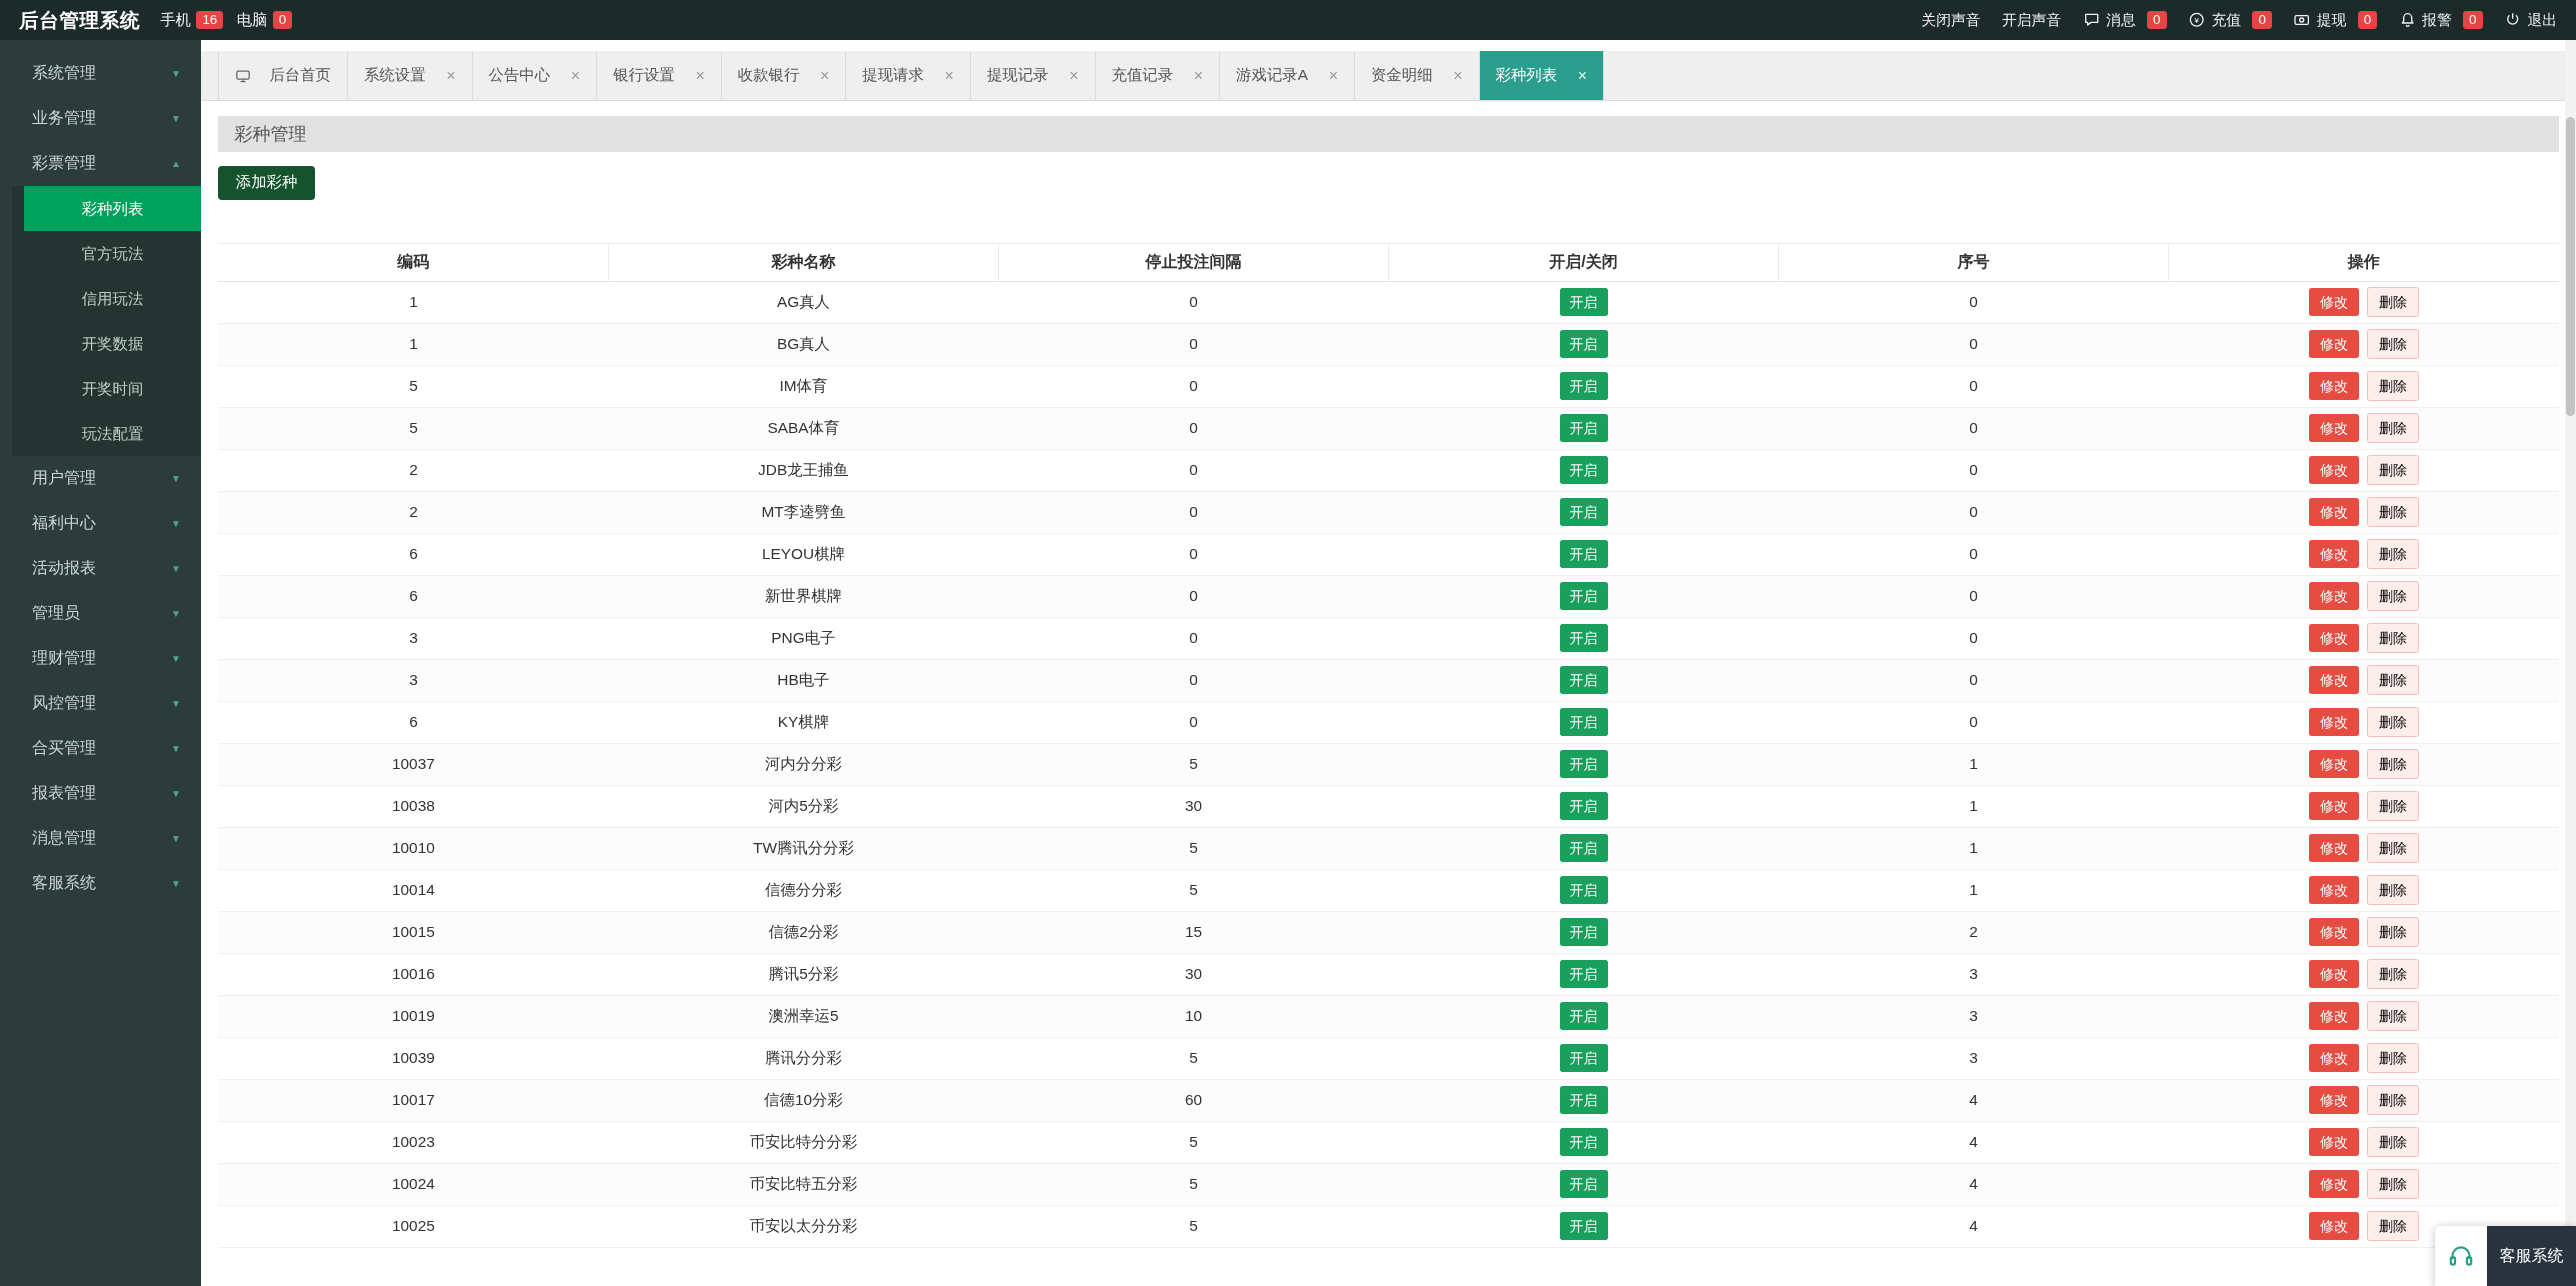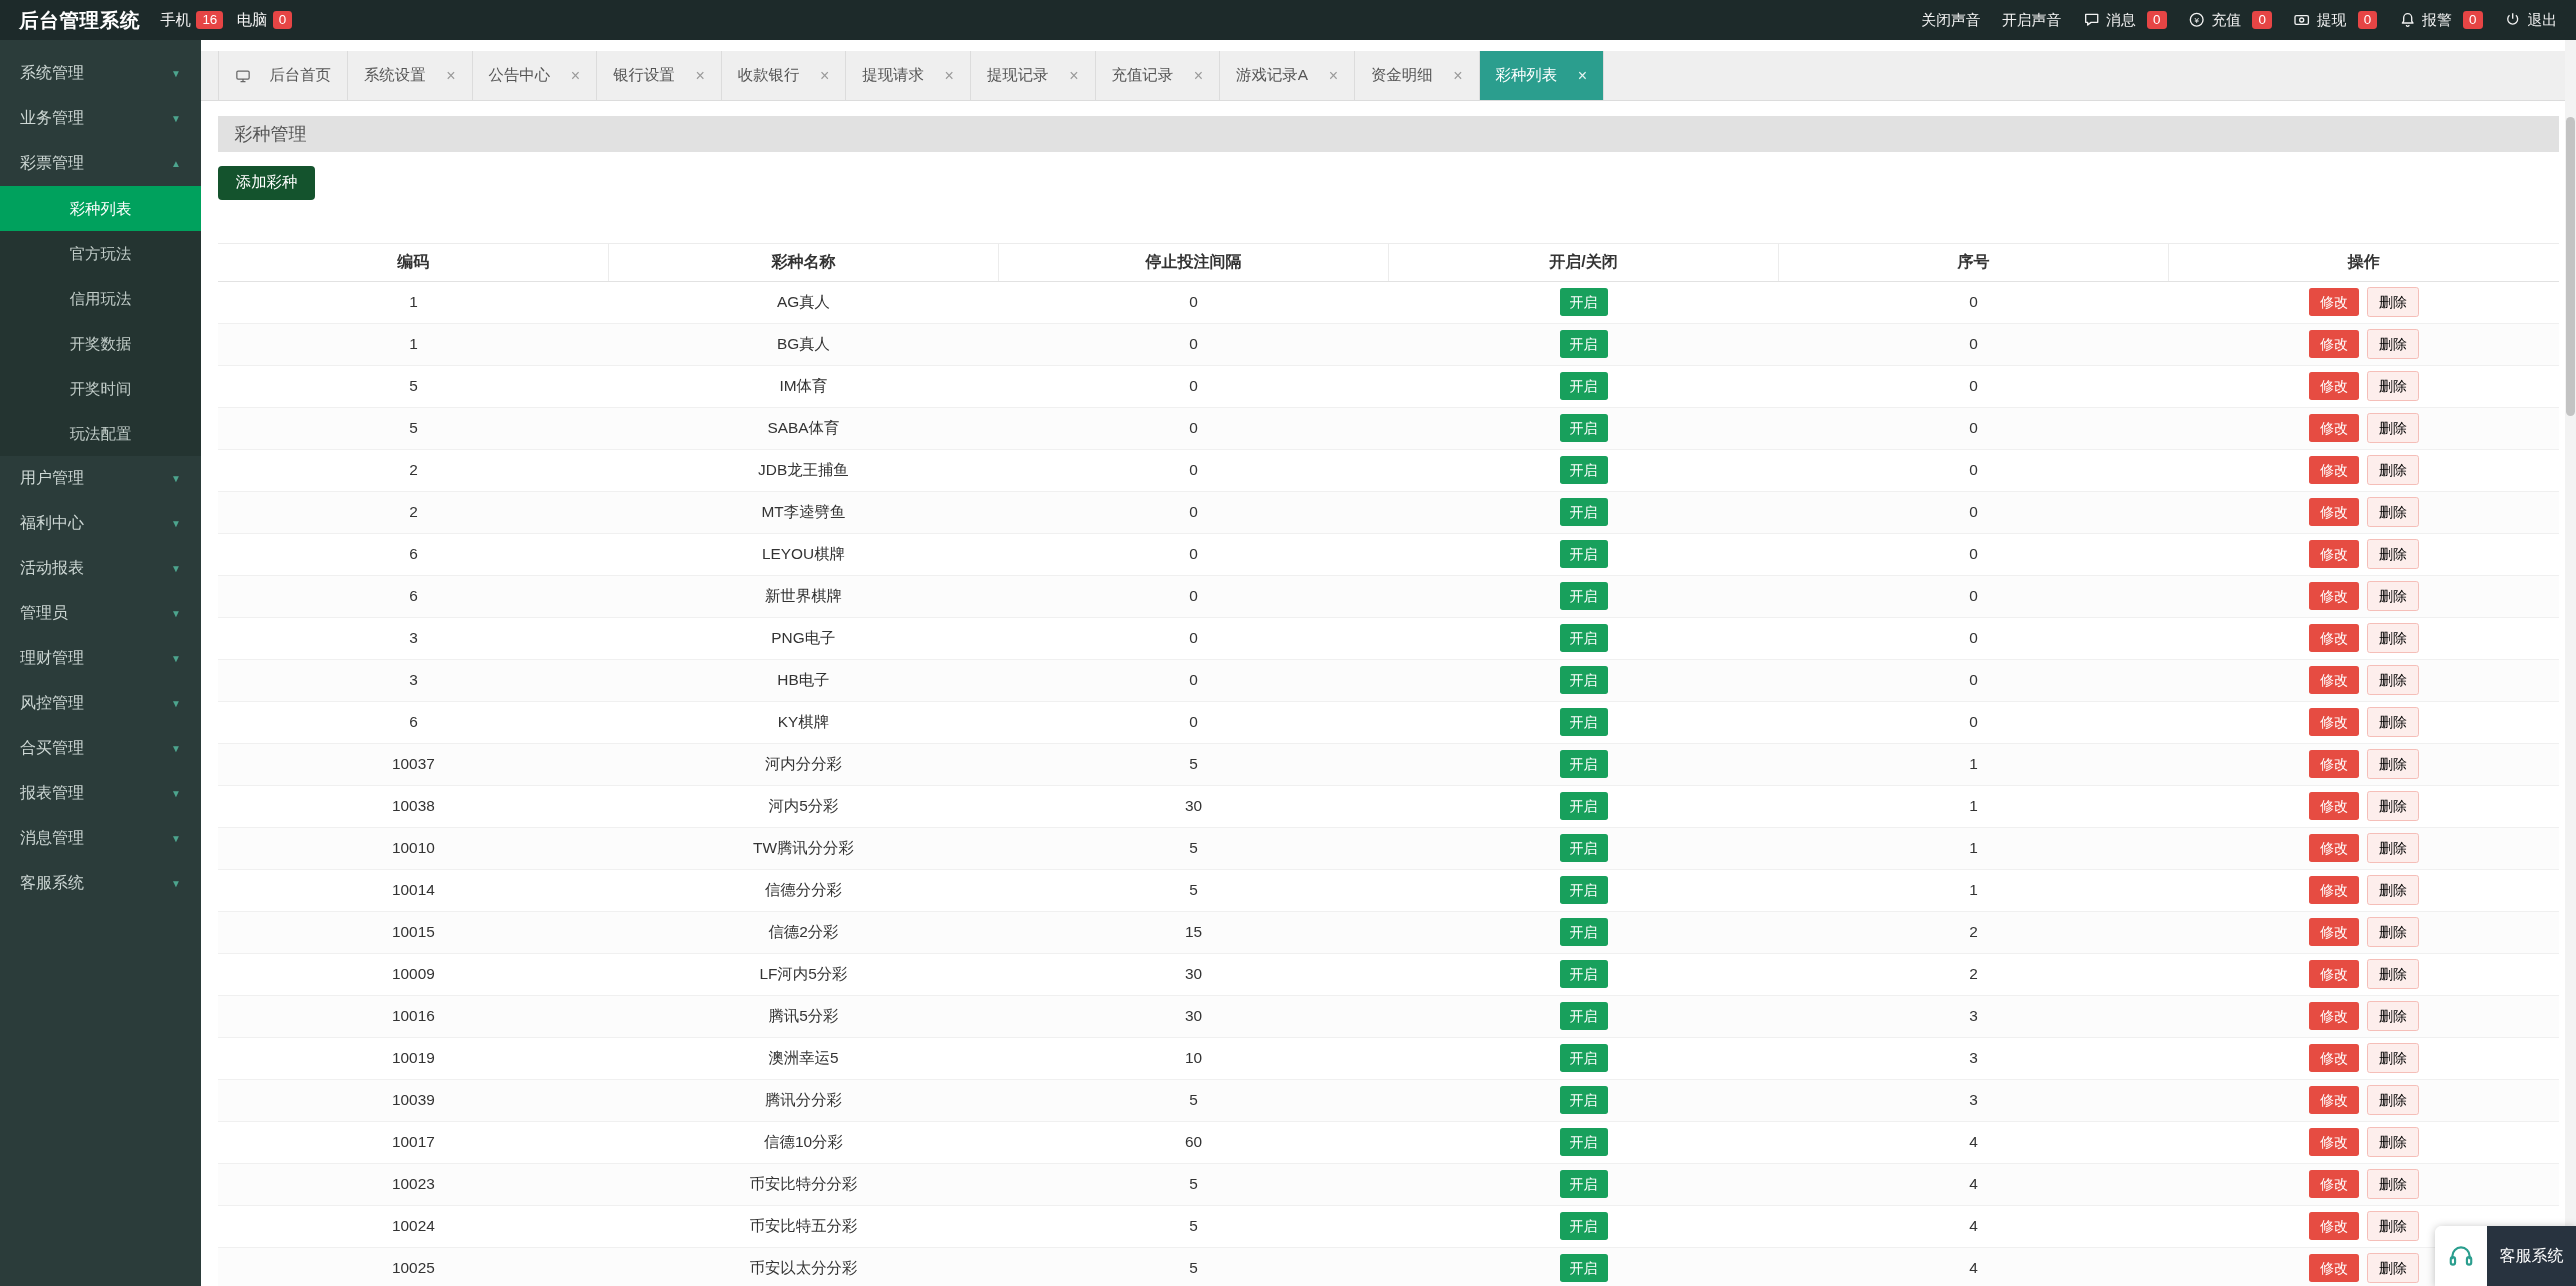--- a/index.html
+++ b/index.html
@@ -16,21 +16,21 @@
   .topbar-right { margin-left:auto; display:flex; align-items:center; gap:21.5px;
     font-size:14.8px; color:#f2f2f2; }
   .sound-link { cursor:pointer; }
   .stat, .logout { display:flex; align-items:center; gap:6px; cursor:pointer; }
   .icon { display:inline-flex; }
   .icon svg { display:block; }
 
   
   .layout { display:flex; height:1247px; }
   .sidebar { width:201px; flex:none; background:#2b3c3a; padding-top:10.7px; }
-  ul { list-style:none; }
+  ul { list-style:none;padding-left:12px; }
   .menu-item { height:45px; display:flex; align-items:center; justify-content:space-between;
     padding:0 20px; color:#cdd7d4; font-size:16px; cursor:pointer; }
   .caret { font-size:10px; color:#4da58e; }
   .submenu { background:#243431; }
   .sub-item { height:45px; line-height:45px; text-align:center;
     color:#c2cdc9; font-size:15.4px; cursor:pointer; }
   .sub-item.active { background:#00a15d; color:#fff; }
 
   .main { flex:1; min-width:0; display:flex; flex-direction:column; background:#fff; }
 
@@ -430,28 +430,20 @@
             </tr>
             <tr>
               <td>10015</td>
               <td>信德2分彩</td>
               <td>15</td>
               <td><button class="btn btn-on">开启</button></td>
               <td>2</td>
               <td><button class="btn btn-modify">修改</button><button class="btn btn-delete">删除</button></td>
             </tr>
             <tr>
-              <td>10009</td>
-              <td>LF河内5分彩</td>
-              <td>30</td>
-              <td><button class="btn btn-on">开启</button></td>
-              <td>2</td>
-              <td><button class="btn btn-modify">修改</button><button class="btn btn-delete">删除</button></td>
-            </tr>
-            <tr>
               <td>10016</td>
               <td>腾讯5分彩</td>
               <td>30</td>
               <td><button class="btn btn-on">开启</button></td>
               <td>3</td>
               <td><button class="btn btn-modify">修改</button><button class="btn btn-delete">删除</button></td>
             </tr>
             <tr>
               <td>10019</td>
               <td>澳洲幸运5</td>

